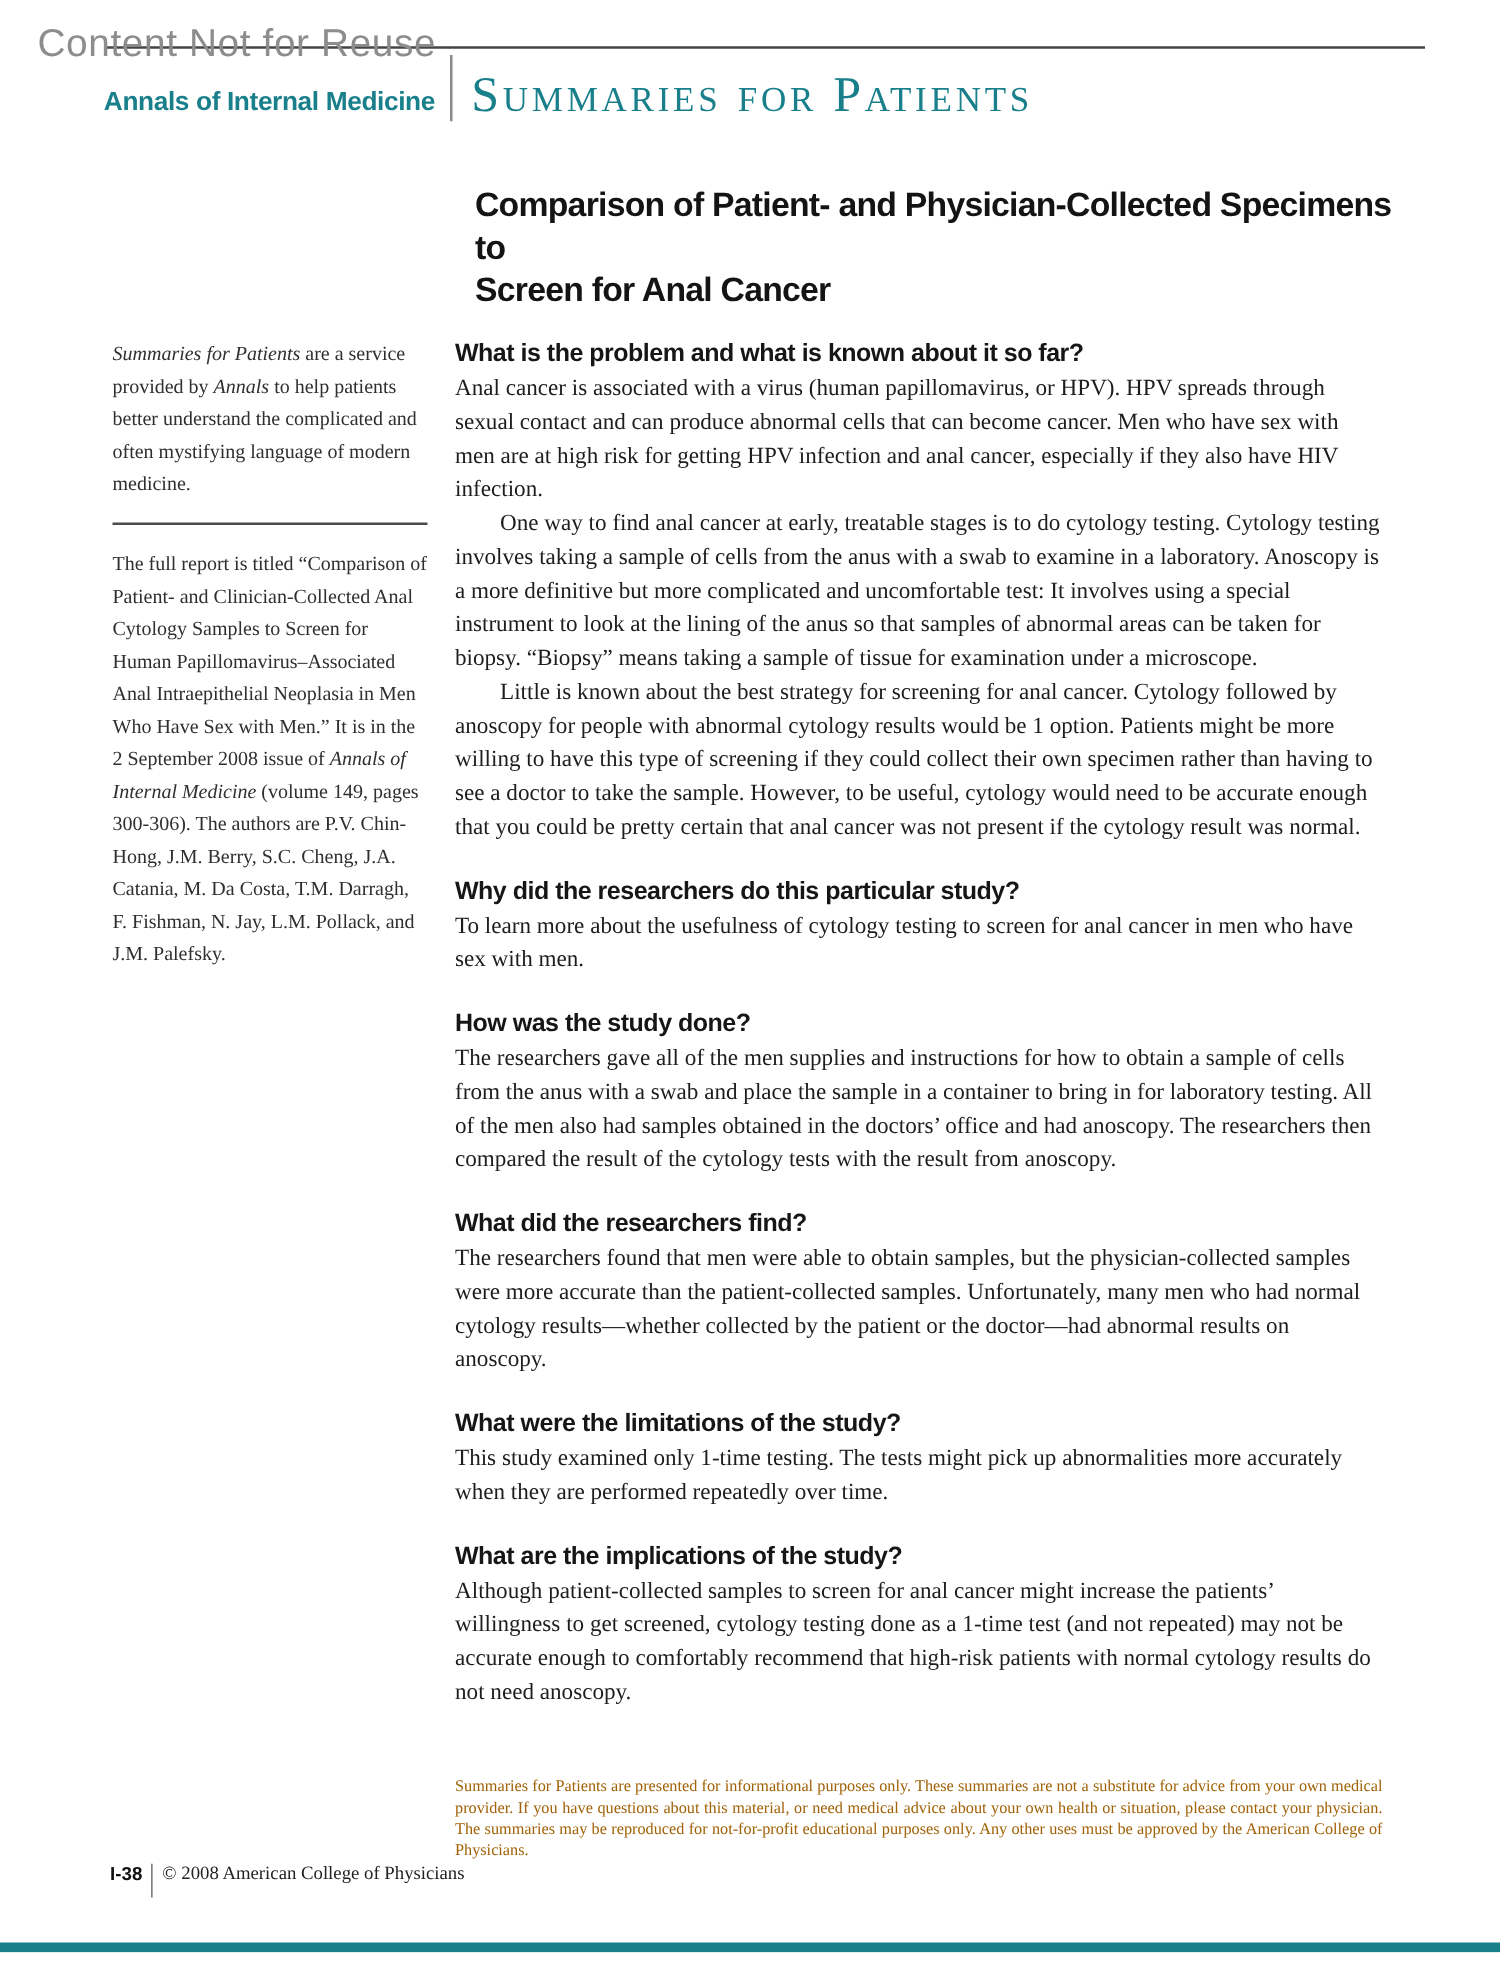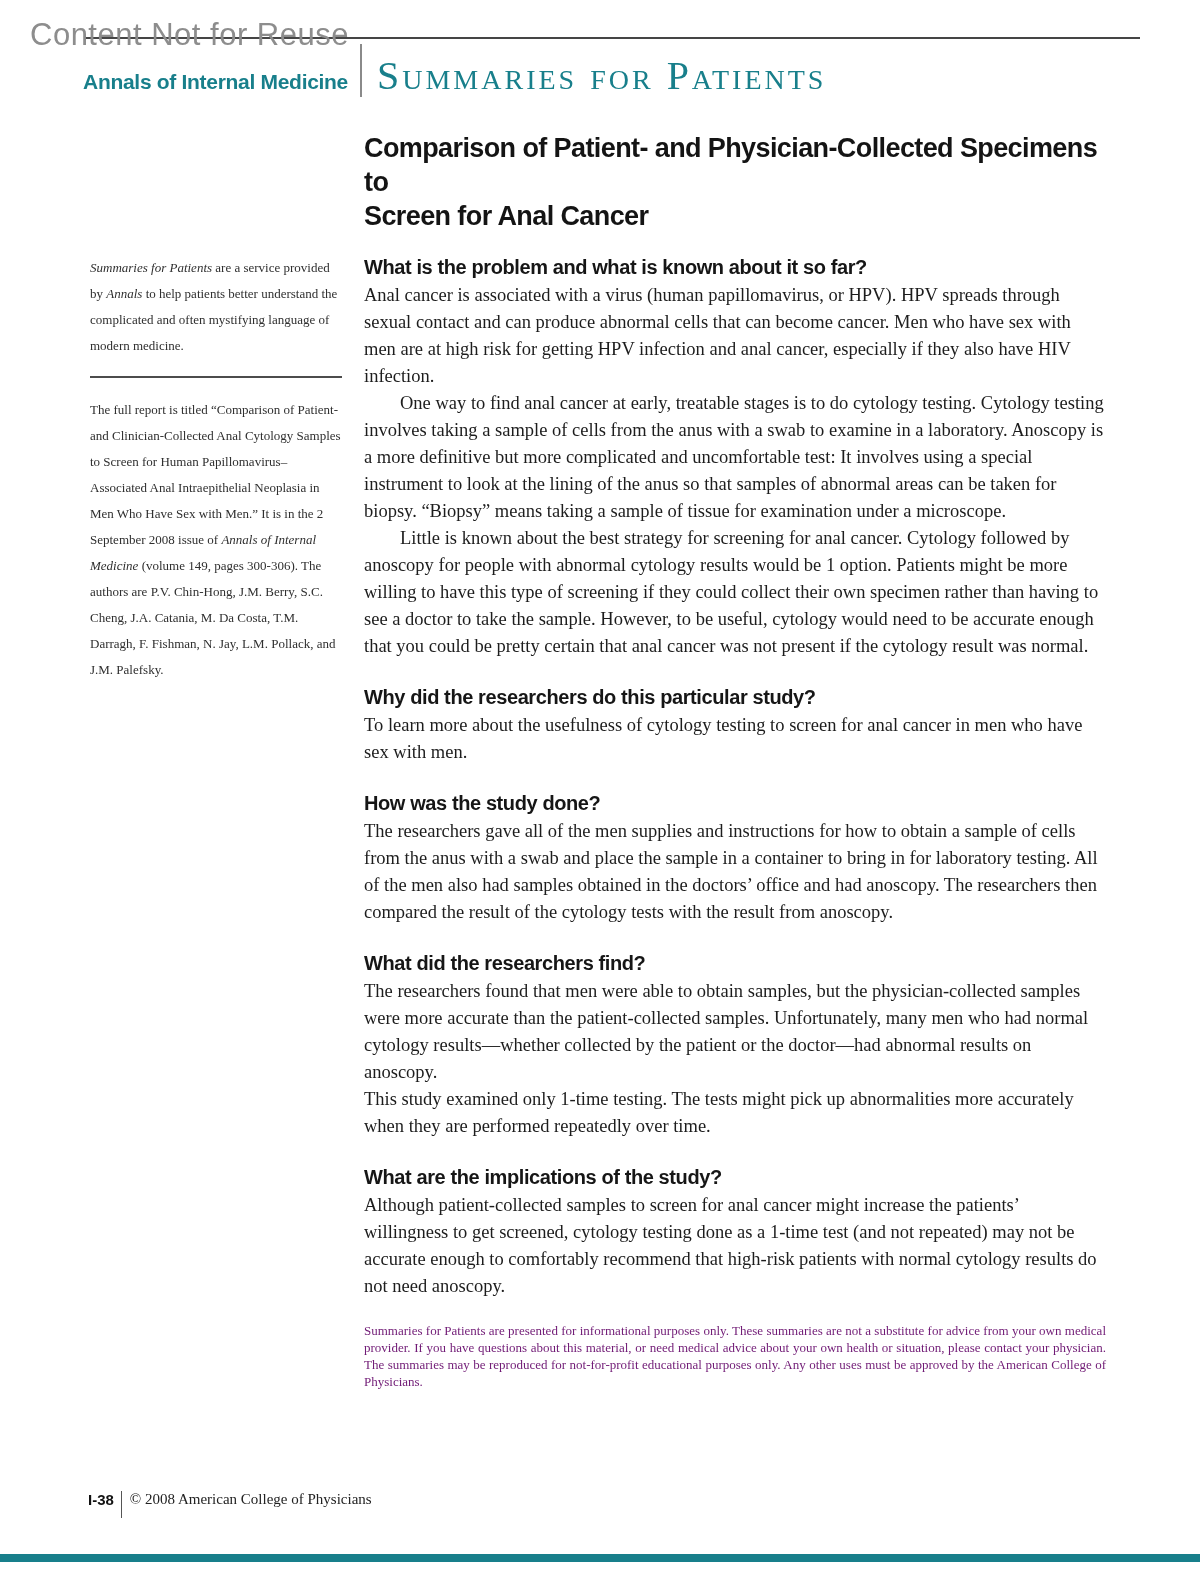--- a/index.html
+++ b/index.html
@@ -22,43 +22,43 @@
   }
   .brand-divider { position:absolute; top:44px; left:360px; width:2px; height:53px; background:#8a8a8a; }
   .banner {
     position:absolute; top:52px; left:377px;
     font-family:"Liberation Serif", serif; font-variant:small-caps; font-size:40px;
     letter-spacing:3px; color:#187f8b; white-space:nowrap;
   }
 
   
   .title {
-    margin:0; padding:131px 0 0 364px; width:760px;
+    margin:16px; padding:131px 0 0 364px; width:760px;
     font-family:"Liberation Sans", sans-serif; font-weight:bold;
     font-size:27px; line-height:34px; letter-spacing:-0.6px; color:#141414;
   }
   .title span { display:block; }
 
   
   .layout { display:flex; align-items:flex-start; margin-top:22px; padding-left:90px; }
-  .sidebar { width:252px; font-size:13px; line-height:26px; color:#2f2f2f; }
+  .sidebar { width:252px; font-size:16px; line-height:26px; color:#2f2f2f; }
   .sidebar p { margin:0; }
   .sidebar-rule { border:none; border-top:2px solid #4c4c4c; margin:17px 0 19px 0; }
   .main { width:742px; margin-left:22px; }
   .sec h2 {
     margin:25px 0 3px 0; font-family:"Liberation Sans", sans-serif; font-weight:bold;
     font-size:20px; line-height:24px; letter-spacing:-0.4px; color:#161616;
   }
   .sec:first-child h2 { margin-top:0; }
   .sec p { margin:0; font-size:18.5px; line-height:27px; color:#1d1d1d; }
   .sec p + p { text-indent:36px; }
 
   
   .disclaimer {
-    margin-top:22px; font-size:13px; line-height:17px; text-align:justify; color:#701a75;
+    margin-top:52px; font-size:13px; line-height:17px; text-align:justify; color:#a16207;
   }
   .page-footer { position:absolute; top:1491px; left:88px; display:flex; align-items:flex-start; }
   .page-number { font-family:"Liberation Sans", sans-serif; font-weight:bold; font-size:15px; color:#111; }
   .footer-divider { width:1px; height:27px; background:#555; margin:0 8px 0 7px; }
   .copyright { font-size:15px; color:#222; }
   .bottom-bar { position:absolute; bottom:0; left:0; right:0; height:8px; background:#187f8b; }
 </style>
 </head>
 <body>
 
@@ -104,20 +104,21 @@
         <h2>How was the study done?</h2>
         <p>The researchers gave all of the men supplies and instructions for how to obtain a sample of cells from the anus with a swab and place the sample in a container to bring in for laboratory testing. All of the men also had samples obtained in the doctors’ office and had anoscopy. The researchers then compared the result of the cytology tests with the result from anoscopy.</p>
       </section>
 
       <section class="sec">
         <h2>What did the researchers find?</h2>
         <p>The researchers found that men were able to obtain samples, but the physician-collected samples were more accurate than the patient-collected samples. Unfortunately, many men who had normal cytology results—whether collected by the patient or the doctor—had abnormal results on anoscopy.</p>
       </section>
 
       <section class="sec">
+        <h2>What were the limitations of the study?</h2>
         <p>This study examined only 1-time testing. The tests might pick up abnormalities more accurately when they are performed repeatedly over time.</p>
       </section>
 
       <section class="sec">
         <h2>What are the implications of the study?</h2>
         <p>Although patient-collected samples to screen for anal cancer might increase the patients’ willingness to get screened, cytology testing done as a 1-time test (and not repeated) may not be accurate enough to comfortably recommend that high-risk patients with normal cytology results do not need anoscopy.</p>
       </section>
 
       <p class="disclaimer">Summaries for Patients are presented for informational purposes only. These summaries are not a substitute for advice from your own medical provider. If you have questions about this material, or need medical advice about your own health or situation, please contact your physician. The summaries may be reproduced for not-for-profit educational purposes only. Any other uses must be approved by the American College of Physicians.</p>
     </div>

